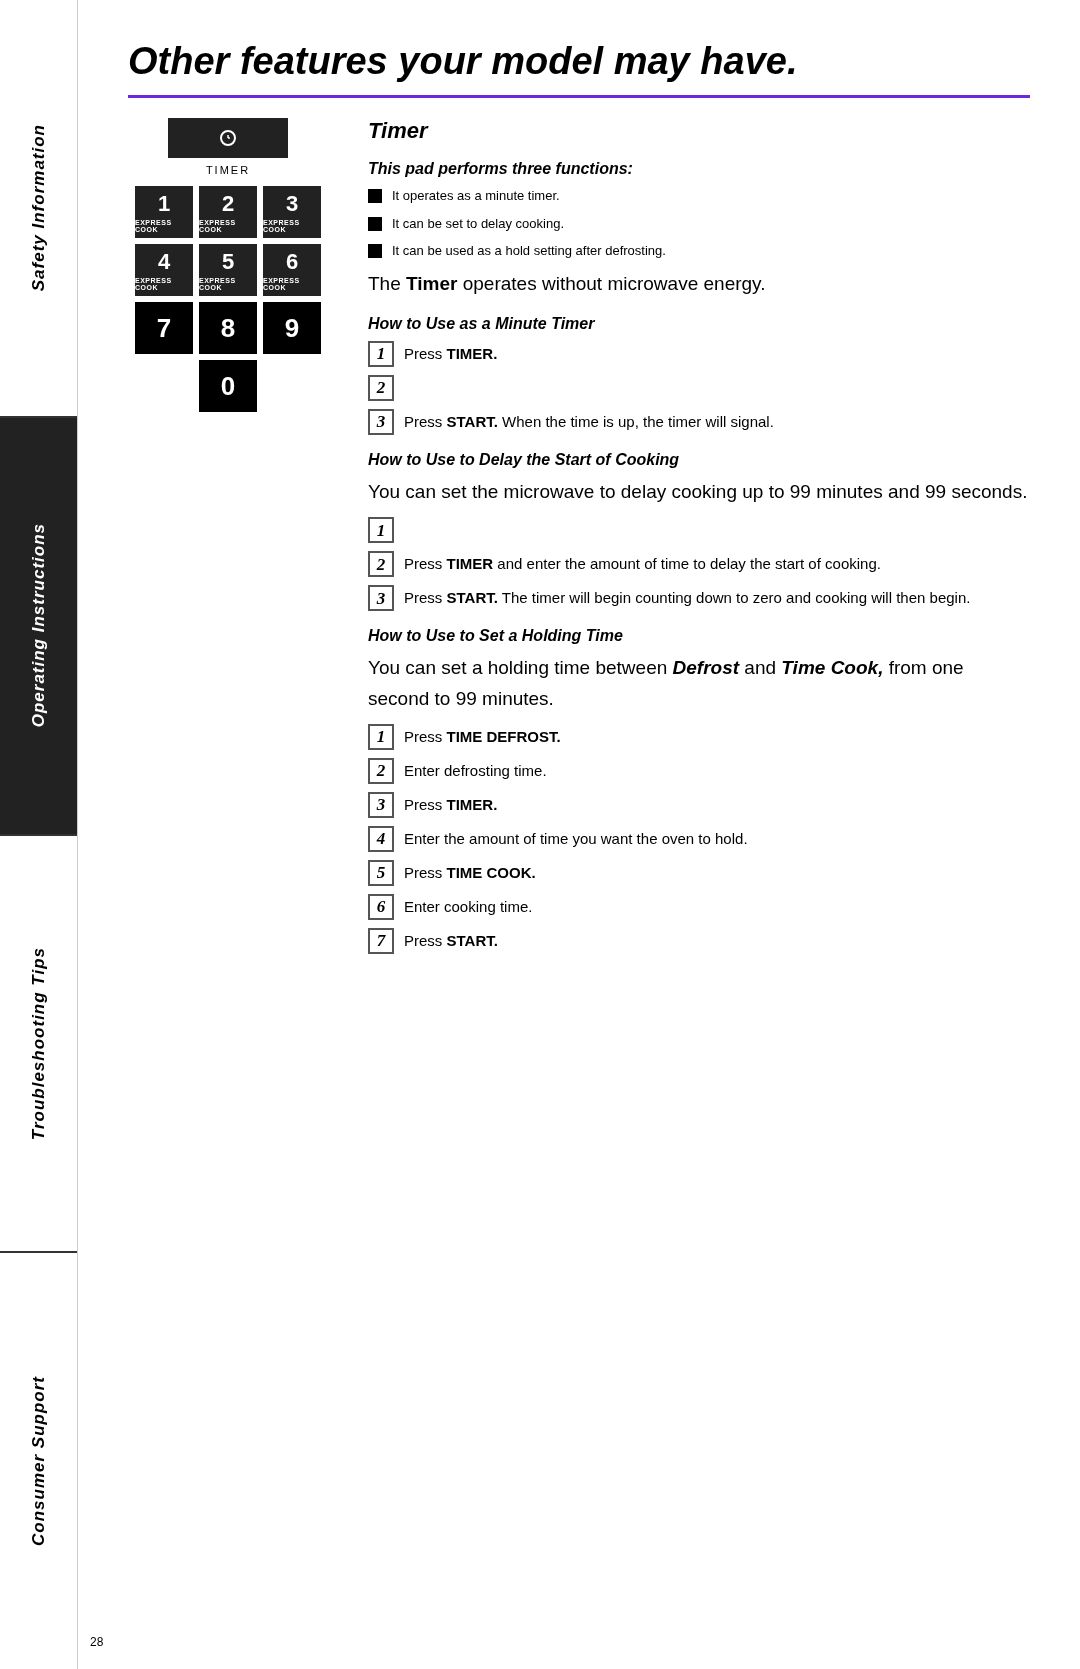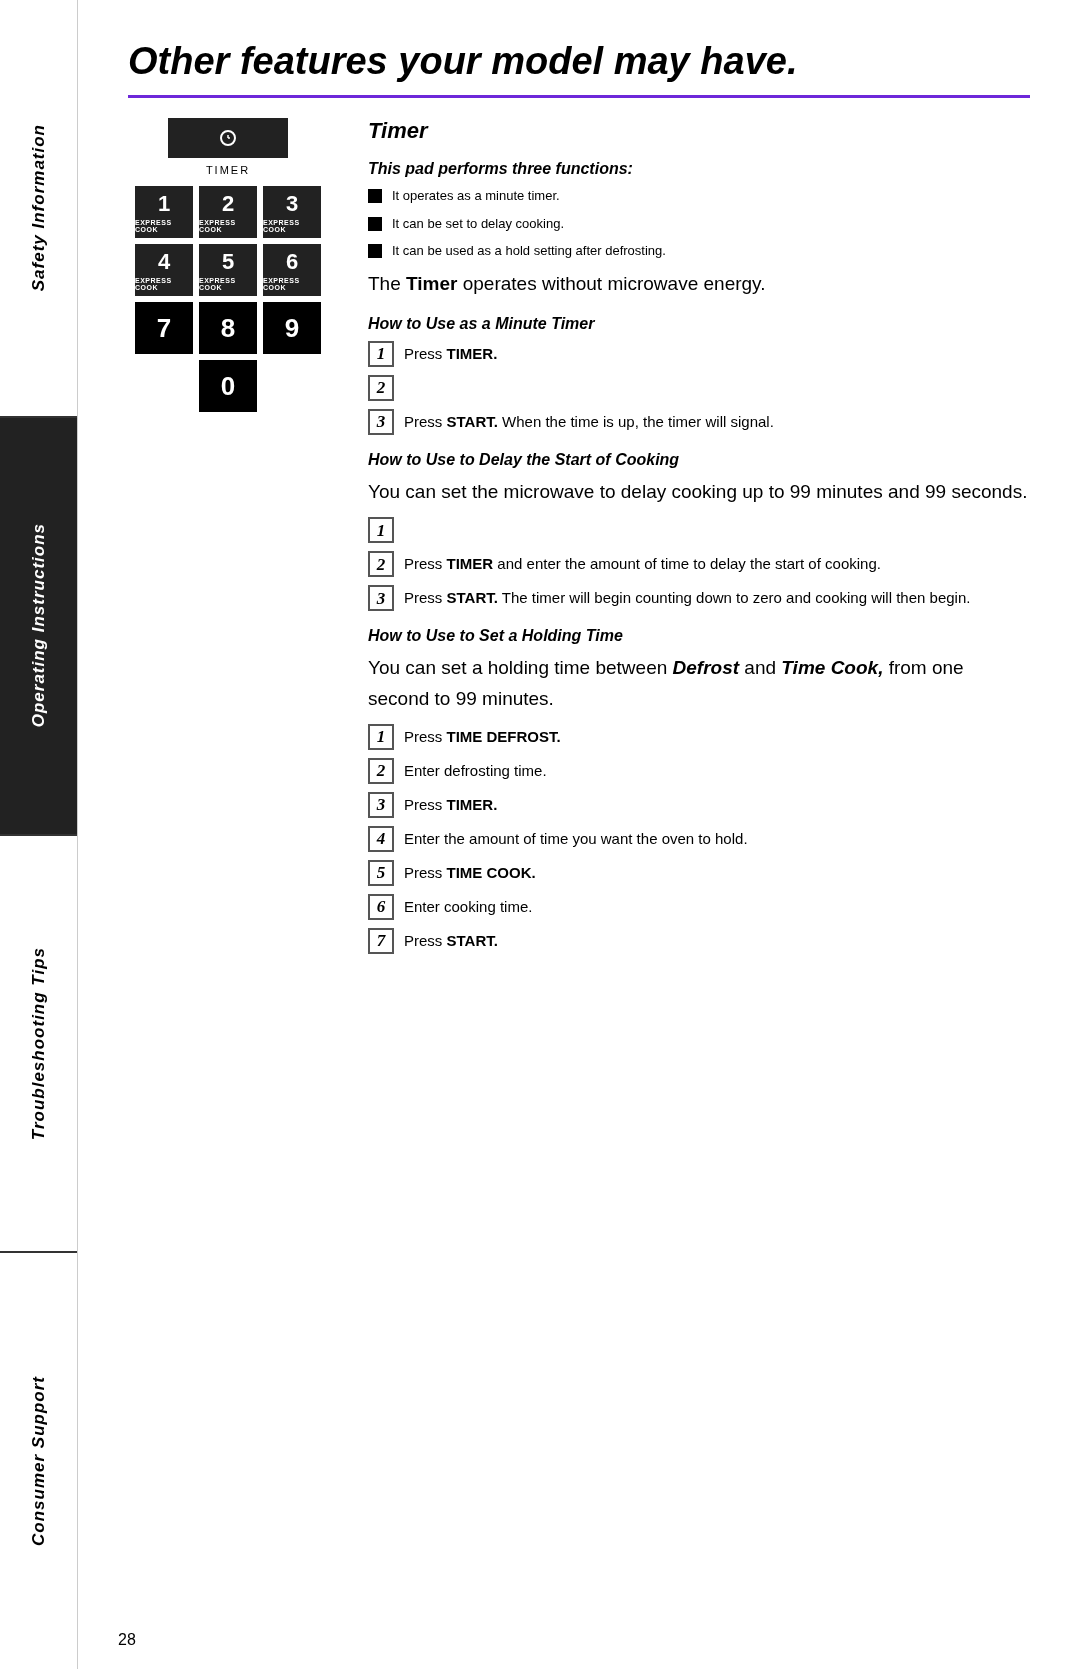--- a/index.html
+++ b/index.html
@@ -260,23 +260,22 @@
     }
 
     b, strong {
       font-weight: bold;
     }
 
     .page-number {
       position: absolute;
       bottom: 20px;
       left: 90px;
-      font-size: 16px;
-      color: #000;
-      margin-left: 28px;
+      font-size: 12px;
+      color: #000;
     }
   </style>
 </head>
 <body>
 
 <div class="page-container">
 
   <div class="sidebar">
     <div class="sidebar-section">
       <span class="sidebar-label">Safety Information</span>

